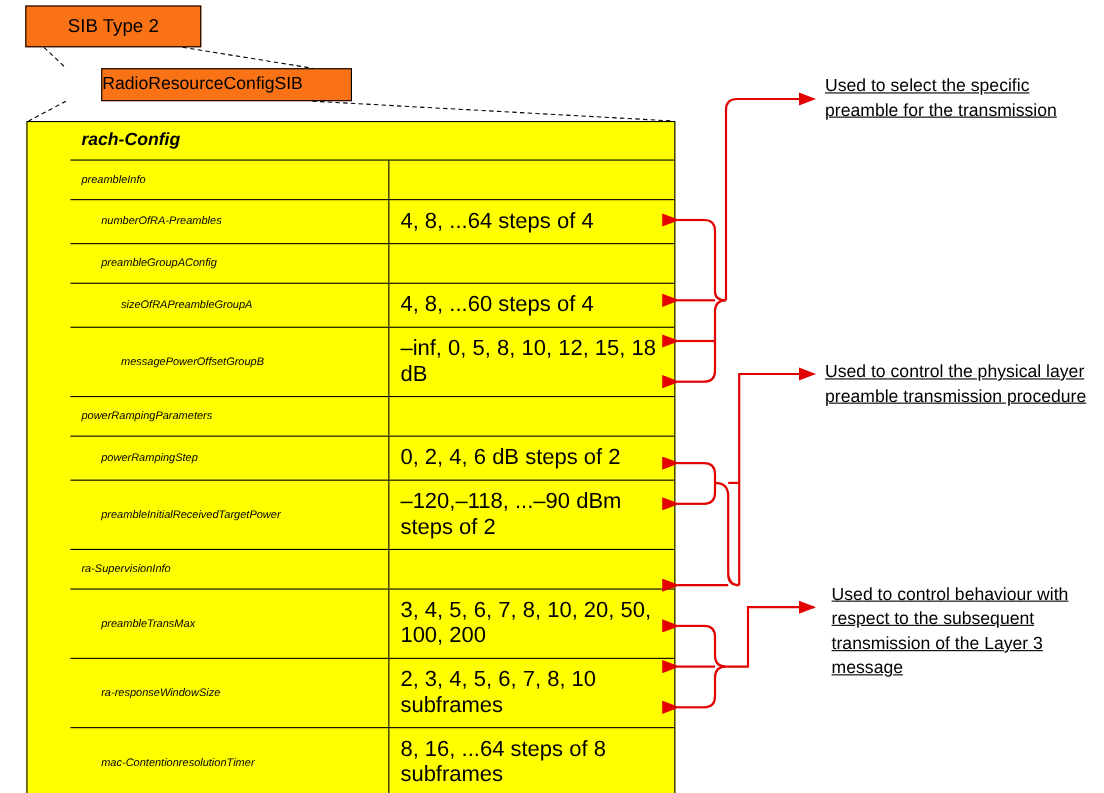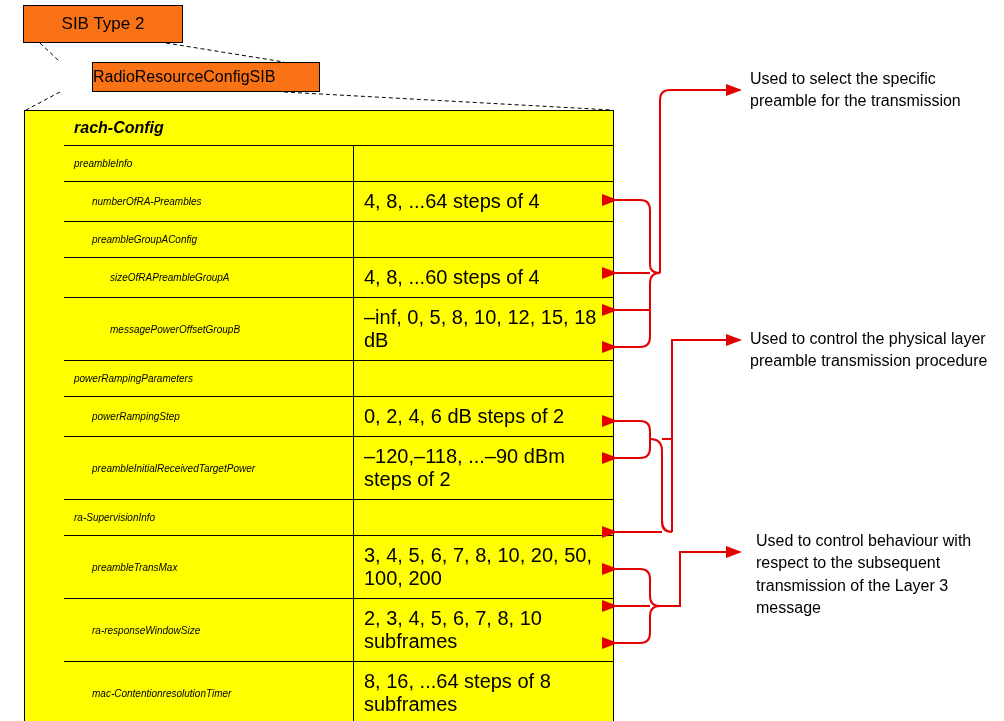--- a/index.html
+++ b/index.html
@@ -78,20 +78,21 @@
       display: flex;
       align-items: center;
     }
     .indent-1 { padding-left: 28px; }
     .indent-2 { padding-left: 46px; font-style: italic; }
     .annotation {
       position: absolute;
       font-size: 16px;
       line-height: 1.4;
       width: 240px;
+      text-decoration: underline;
     }
     svg.connectors {
       position: absolute;
       left: 0;
       top: 0;
       width: 1004px;
       height: 721px;
       pointer-events: none;
     }
     .dash-line {

